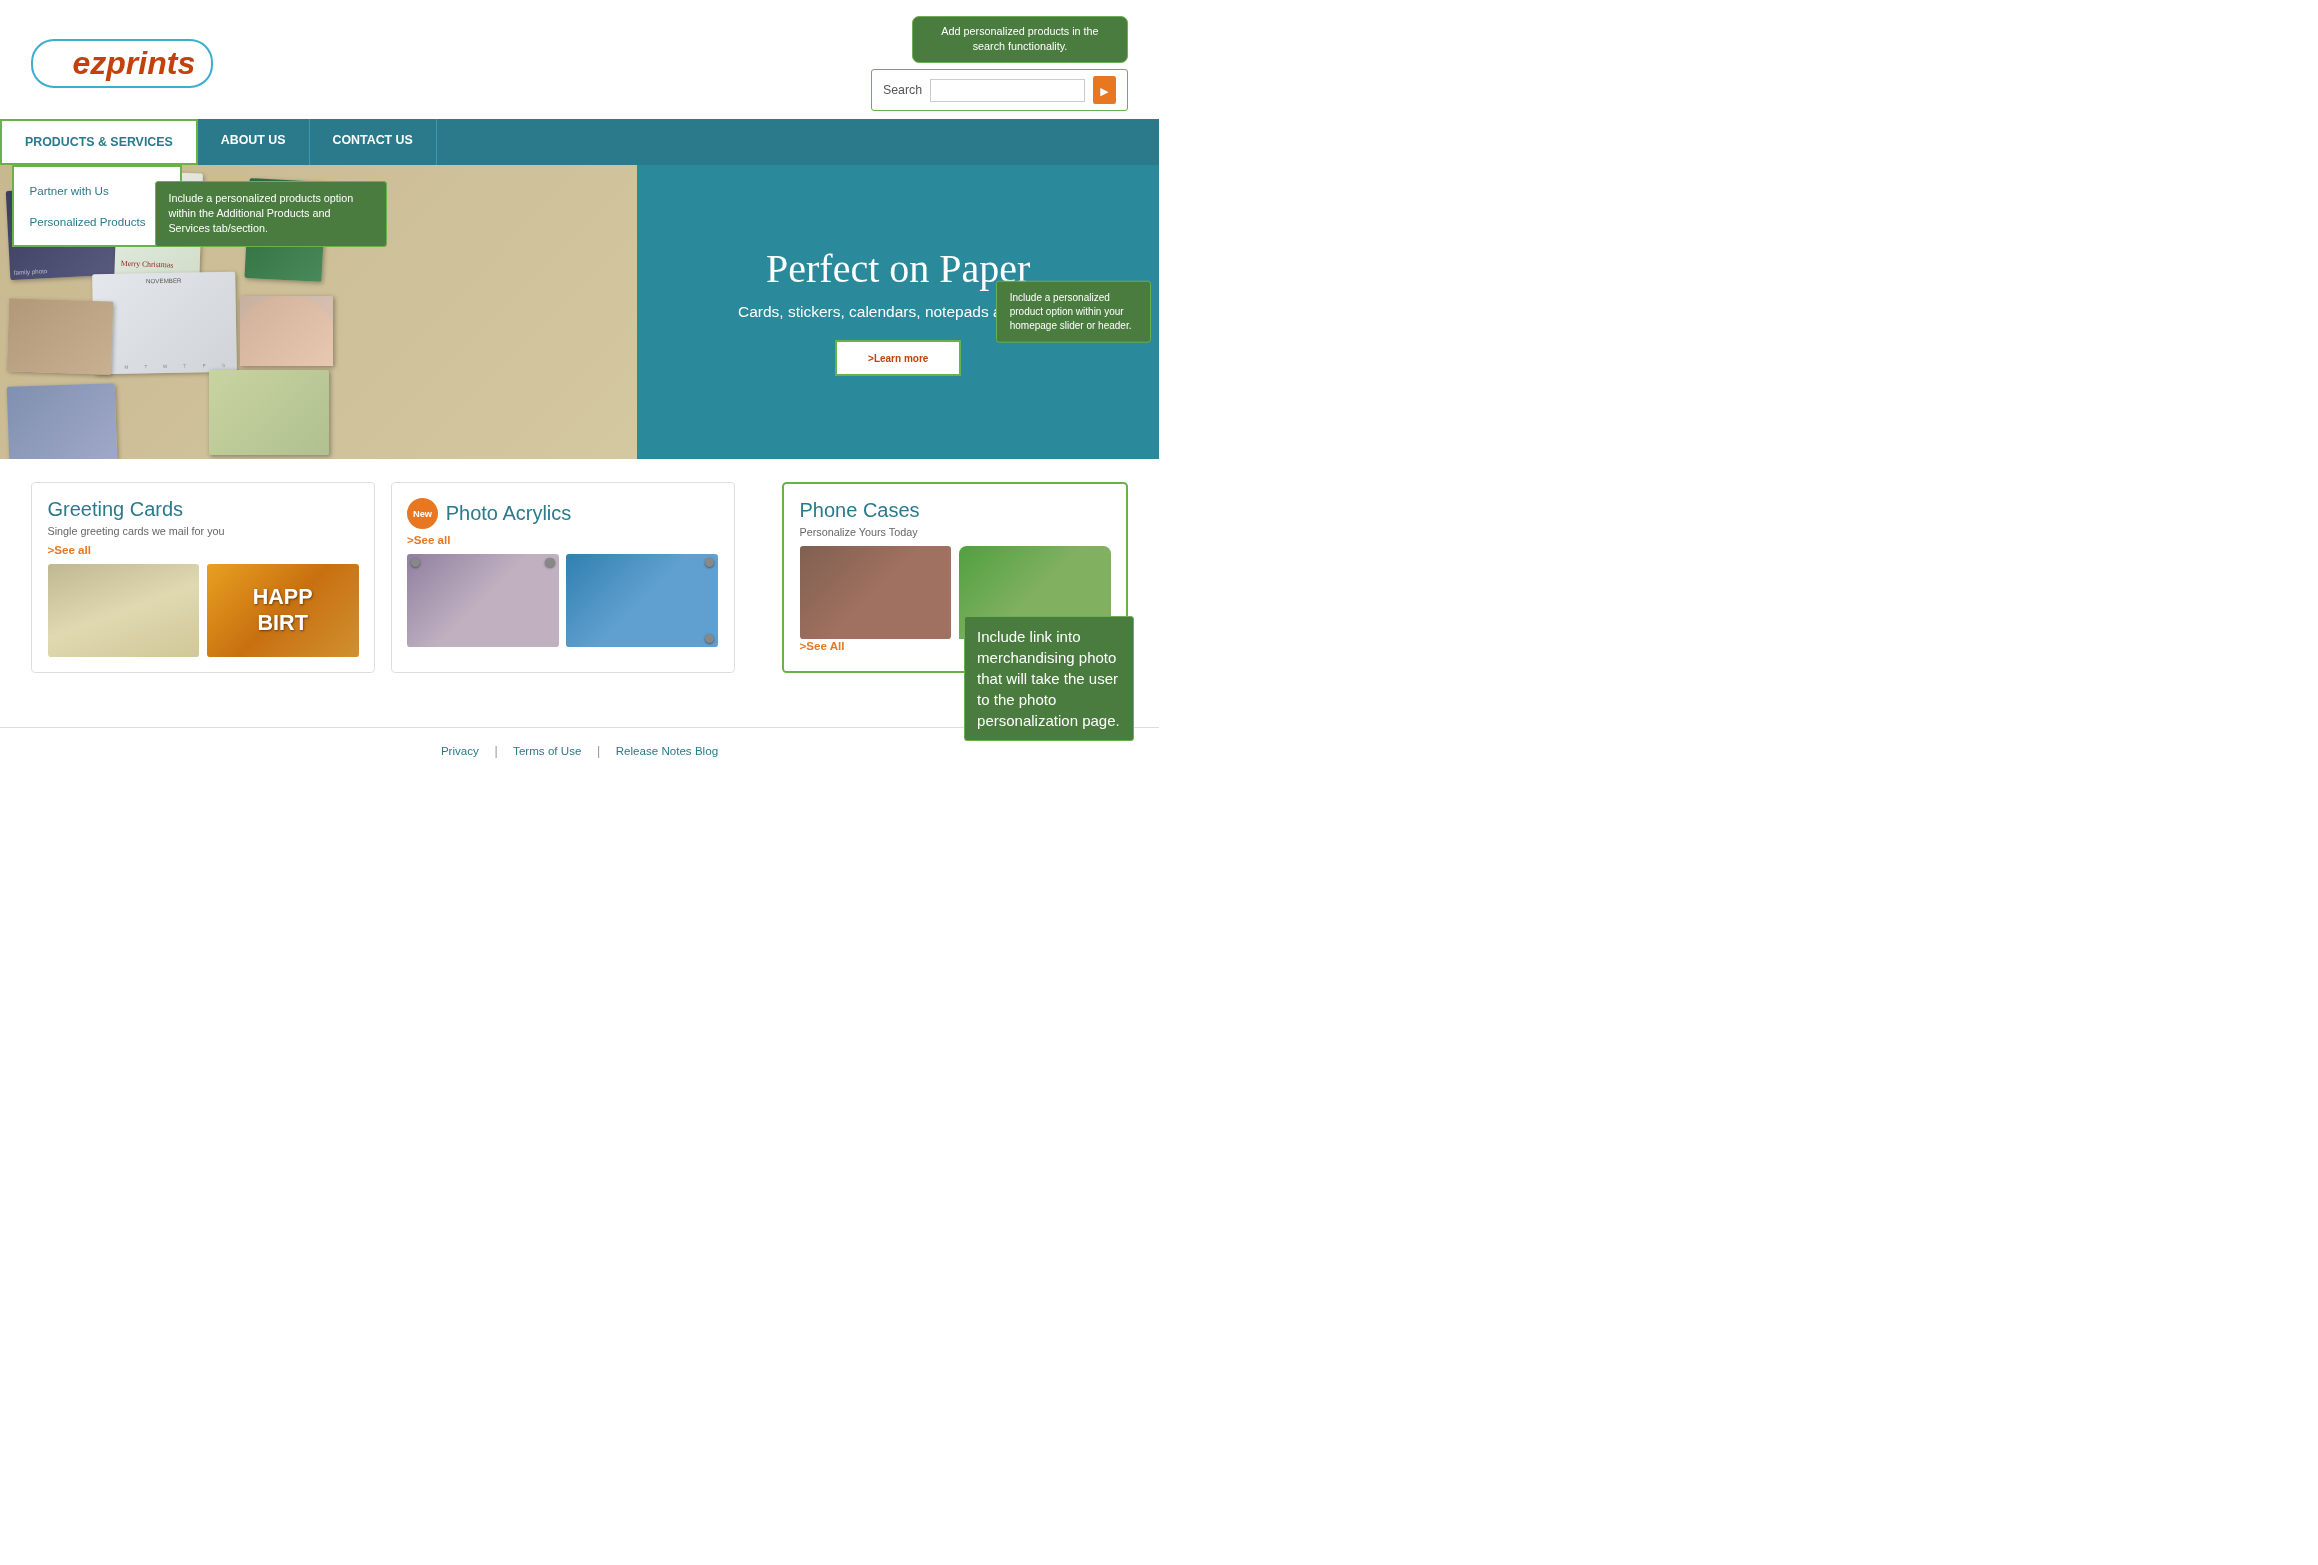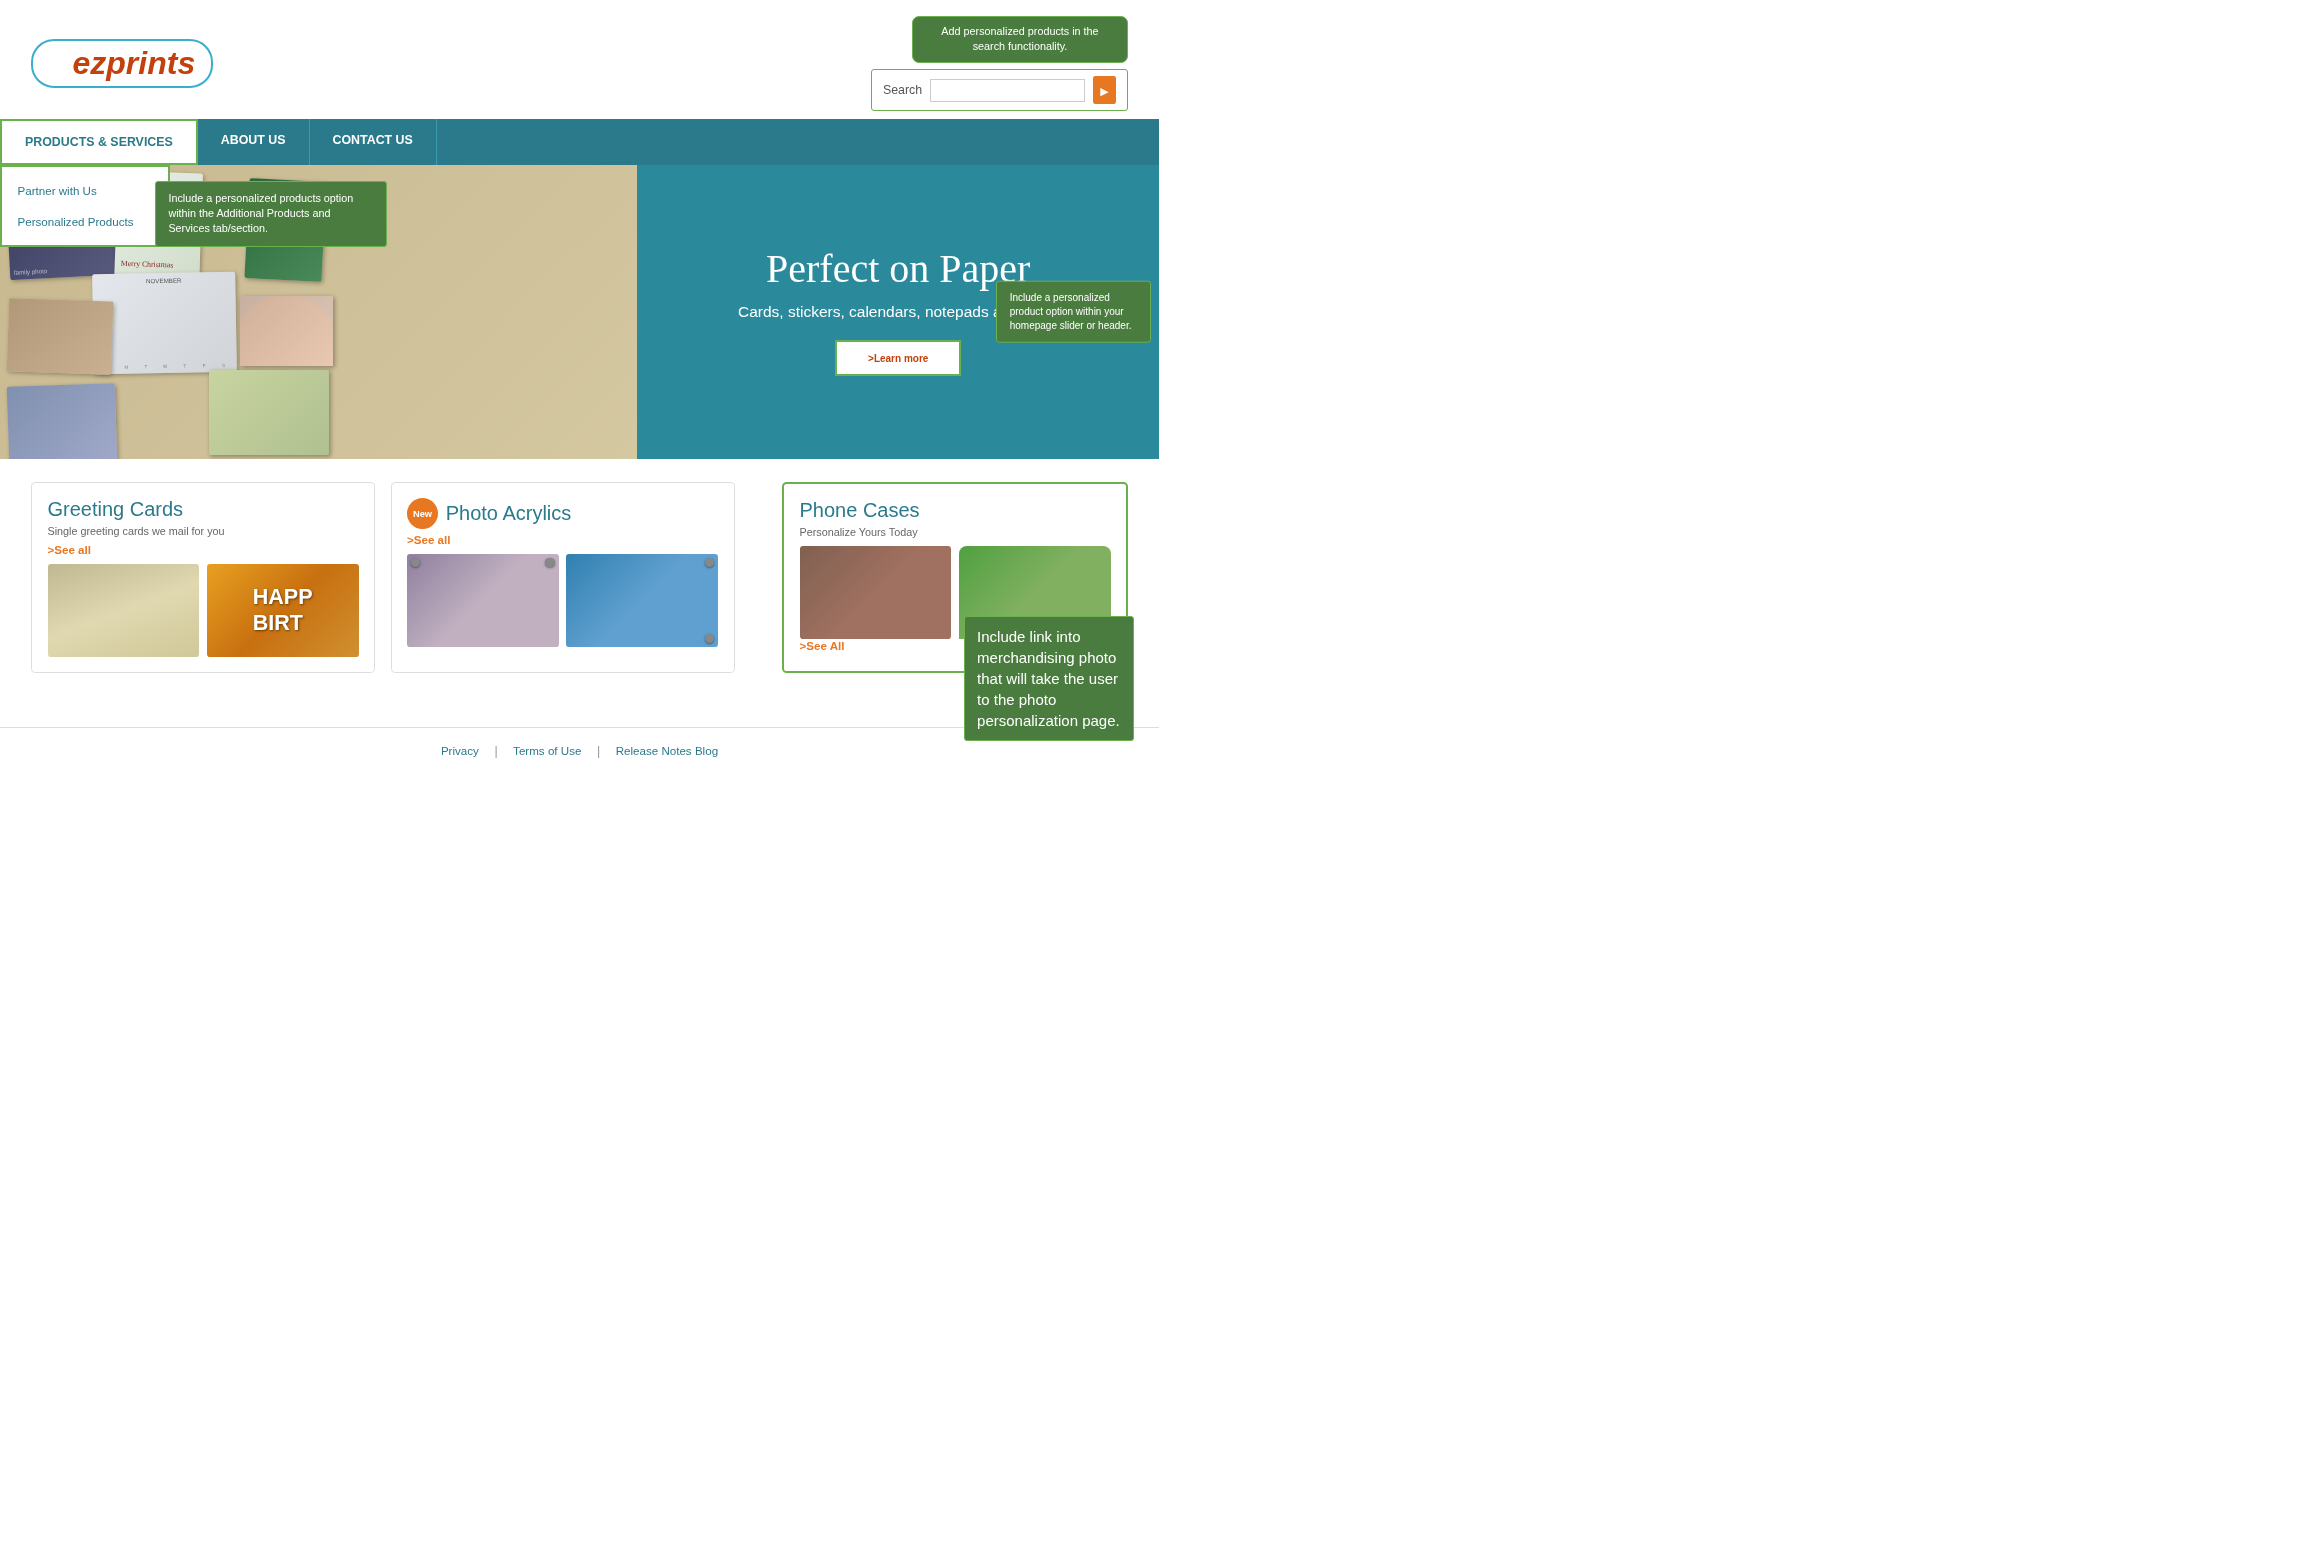--- a/index.html
+++ b/index.html
@@ -16,21 +16,21 @@
     .search-input { border: 0.8px solid #ccc; padding: 4.6px 7.7px; font-size: 10.8px; width: 155px; }
     .search-btn { background: #e87722; border: none; padding: 6.2px 7.7px; cursor: pointer; border-radius: 2.3px; }
     .search-btn::after { content: "▶"; color: white; font-size: 10.8px; }
 
     
     .nav { background: #2a7a8c; display: flex; align-items: stretch; position: relative; }
     .nav-item { color: white; padding: 14px 23px; font-size: 12.4px; font-weight: bold; cursor: pointer; border-right: 0.8px solid #3a9ab0; }
     .nav-item.active { background: white; color: #2a7a8c; border: 2.3px solid #6ab04c; }
 
     
-    .dropdown { position: absolute; top: 100%; left: 0; background: white; border: 2.3px solid #6ab04c; min-width: 170px; z-index: 100; padding: 7.7px 0; }
+    .dropdown { position: absolute; top: 100%; left: 12px; background: white; border: 2.3px solid #6ab04c; min-width: 170px; z-index: 100; padding: 7.7px 0; }
     .dropdown-item { padding: 9.3px 15.5px; color: #2a7a8c; font-size: 11.6px; cursor: pointer; }
 
     
     .dropdown-tooltip { position: absolute; top: 62px; left: 155px; background: #4a7c3f; color: white; padding: 9.3px 12.4px; font-size: 10.8px; border-radius: 3.1px; max-width: 232px; line-height: 1.4; border: 1.5px solid #6ab04c; z-index: 200; }
 
     
     .hero { position: relative; height: 294px; overflow: hidden; display: flex; }
     .hero-right { width: 45%; background: #2a8a9c; display: flex; flex-direction: columns; align-items: center; justify-content: center; flex-direction: column; padding: 23px; position: relative; }
     .hero-title { font-size: 40px; color: white; font-family: Georgia, serif; line-height: 1.1; margin-bottom: 11.6px; text-align: center; }
     .hero-subtitle { font-size: 15.5px; color: white; text-align: center; margin-bottom: 19.3px; }
@@ -147,21 +147,21 @@
 
 <div class="products">
 
   <div class="product-card">
     <div class="product-title">Greeting Cards</div>
     <div class="product-subtitle">Single greeting cards we mail for you</div>
     <div class="product-link">&gt;See all</div>
     <div class="product-images">
       <div style="flex:1;border-radius:3.1px;overflow:hidden;background:linear-gradient(160deg,#c0b890 0%,#e0d8b0 50%,#d0c898 100%);" class="greeting-img-1"></div>
       <div style="flex:1;border-radius:3.1px;overflow:hidden;display:flex;align-items:center;justify-content:center;background:linear-gradient(135deg,#e8a020 0%,#c87010 50%,#d09030 100%);">
-        <div style="color:white;font-size:21.6px;font-weight:bold;text-shadow:0.8px 0.8px 2.3px rgba(0,0,0,0.5);">HAPP<br>BIRT</div>
+        <div style="color:white;font-size:21.6px;font-weight:bold;text-shadow:0.8px 0.8px 2.3px rgba(0,0,0,0.5);text-align:center;">HAPP<br>BIRT</div>
       </div>
     </div>
   </div>
 
   <div class="product-card">
     <div style="display:flex;align-items:center;margin-bottom:3.9px;">
       <div class="new-badge">New</div>
       <div class="product-title" style="margin-bottom:0;">Photo Acrylics</div>
     </div>
     <div class="product-link">&gt;See all</div>

